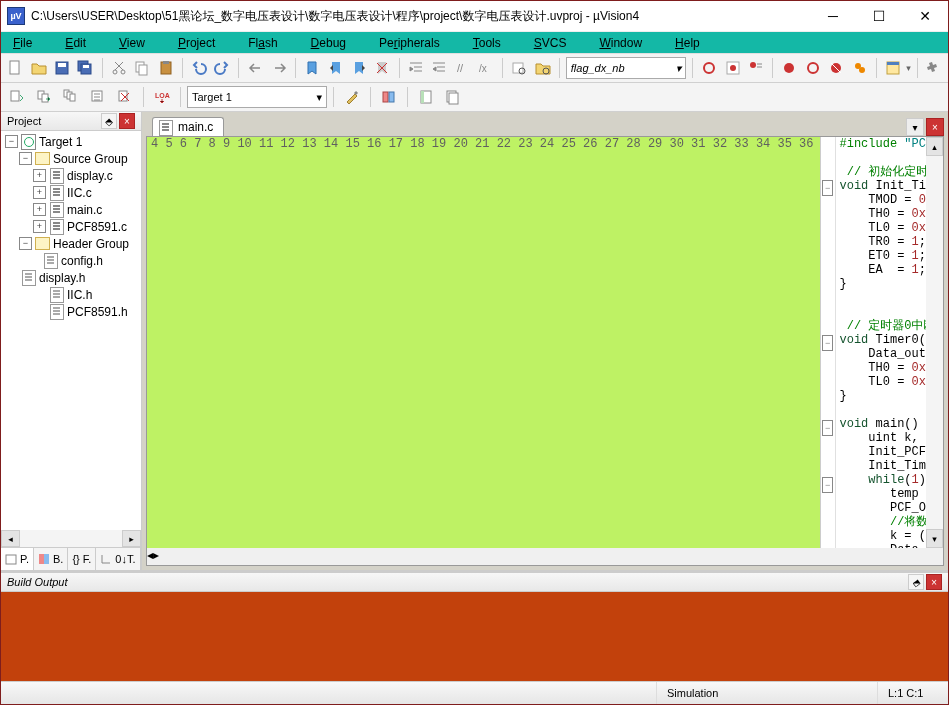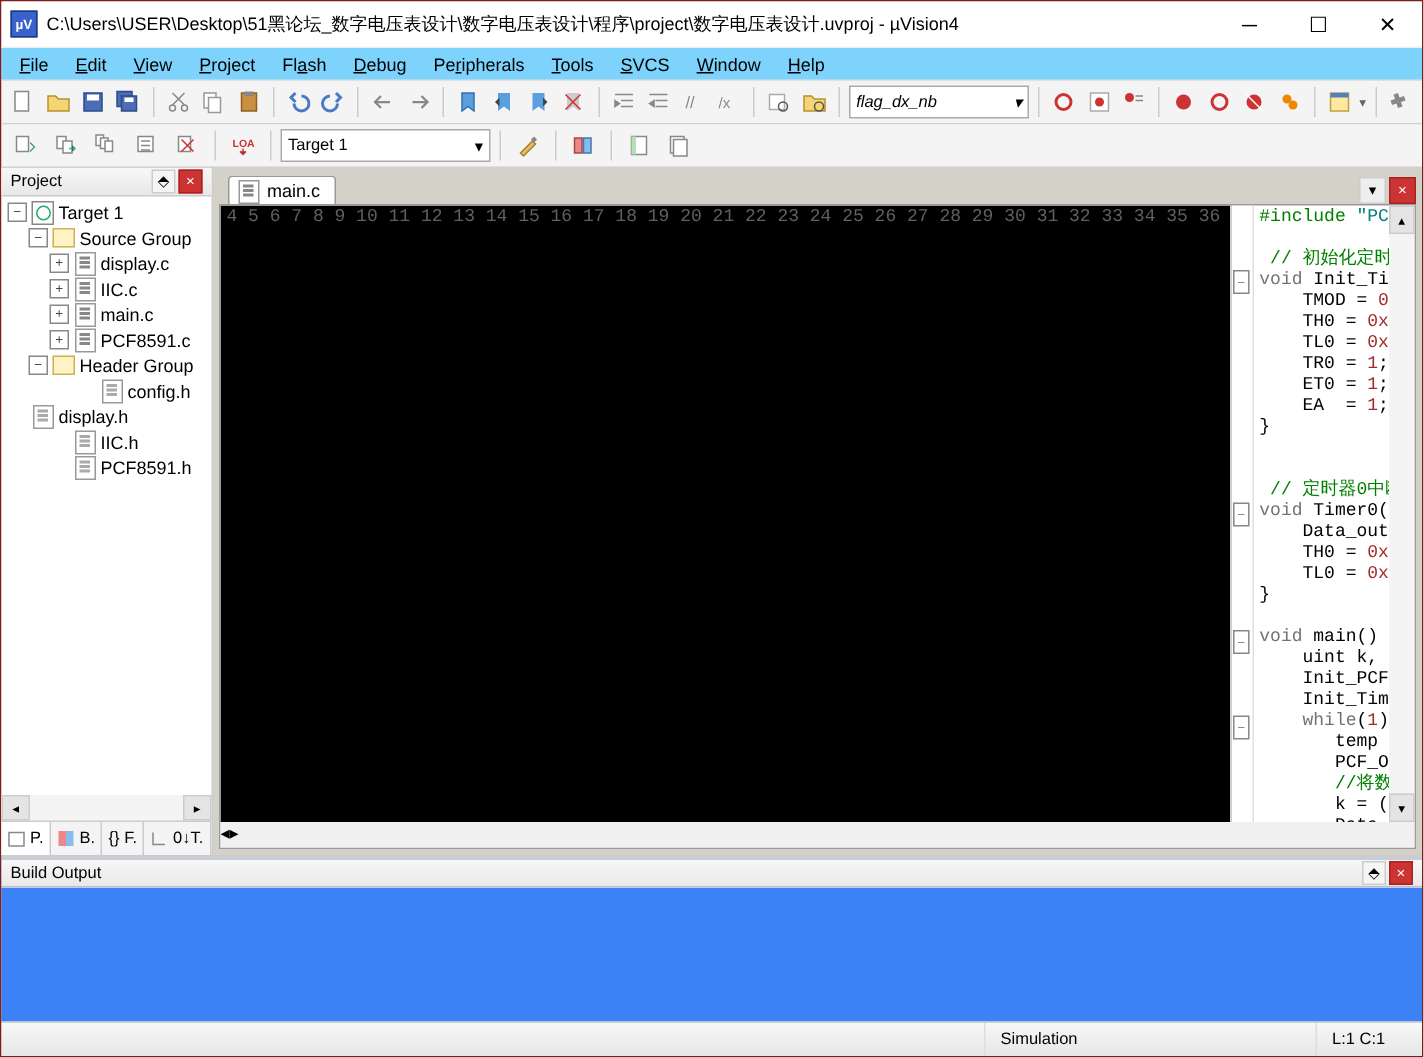--- a/index.html
+++ b/index.html
@@ -2,21 +2,21 @@
 <html><head>
 <meta charset="utf-8">
 <style>
   html, body { margin:0; padding:0; font-family:"Segoe UI", Tahoma, sans-serif; font-size:12px; background:#f0f0f0; overflow:hidden; }
   .window { width:949px; height:705px; background:#fff; position:relative; display:flex; flex-direction:column; border:1px solid #7f1d1d; box-sizing:border-box; }
   .titlebar { height:30px; background:#fff; display:flex; align-items:center; padding:0 0 0 6px; border-bottom:1px solid #eee; }
   .titlebar .app-icon { width:16px; height:16px; background:#3a61cc; border:1px solid #1c3a7a; margin-right:6px; display:flex; align-items:center; justify-content:center; color:#fff; font-size:9px; font-weight:bold; }
   .titlebar .title { flex:1; font-size:12px; color:#000; white-space:nowrap; overflow:hidden; }
   .winctl { display:flex; }
   .winctl div { width:46px; height:30px; display:flex; align-items:center; justify-content:center; font-size:14px; }
-  .menubar { height:21px; background:#7dd3fc; display:flex; align-items:center; padding:0 4px; gap:2px; border-bottom:1px solid #e0e0e0; }
+  .menubar { height:21px; background:#14b8a6; display:flex; align-items:center; padding:0 4px; gap:17px; border-bottom:1px solid #e0e0e0; }
   .menubar span { padding:2px 8px; font-size:12px; color:#000; }
   .menubar span u { text-decoration:underline; }
   .toolbar { height:28px; background:#f4f4f4; border-bottom:1px solid #d0d0d0; display:flex; align-items:center; padding:0 4px; gap:3px; }
   .tbtn { width:22px; height:22px; display:flex; align-items:center; justify-content:center; border:1px solid transparent; border-radius:2px; }
   .sep { width:1px; height:20px; background:#ccc; margin:0 3px; }
   .tb-combo { height:20px; background:#fff; border:1px solid #aaa; display:flex; align-items:center; padding:0 4px; font-size:11px; }
   .toolbar2 { height:28px; background:#f4f4f4; border-bottom:1px solid #d0d0d0; display:flex; align-items:center; padding:0 4px; gap:3px; }
   .ic { width:16px; height:16px; display:inline-block; }
   .body { flex:1; display:flex; min-height:0; }
   .project { width:140px; background:#fff; border-right:1px solid #ccc; display:flex; flex-direction:column; }
@@ -45,35 +45,35 @@
   .editor-area { flex:1; display:flex; flex-direction:column; min-width:0; background:#d4d2c8; }
   .tabstrip { height:22px; display:flex; align-items:flex-end; padding:2px 2px 0 10px; justify-content:space-between; }
   .tabs-left { display:flex; }
   .tab { background:#fff; border:1px solid #999; border-bottom:none; padding:2px 10px 2px 6px; font-size:12px; display:flex; align-items:center; gap:5px; border-radius:3px 3px 0 0; }
   .tab .ficon { width:14px; height:14px; }
   .tabctl { display:flex; gap:2px; padding-right:2px; }
   .tabctl span { width:16px; height:16px; display:flex; align-items:center; justify-content:center; font-size:10px; background:#eee; border:1px solid #ccc; }
   .tabctl .x { background:#cc3333; color:#fff; border-color:#aa2222; }
   .editor-frame { flex:1; margin:0 4px 4px 4px; border:1px solid #999; background:#fff; display:flex; flex-direction:column; min-height:0; }
   .code-wrap { flex:1; display:flex; min-height:0; overflow:hidden; }
-  .gutter { background:#000000; border-right:1px solid #ccc; font-family:"Courier New",monospace; font-size:12px; color:#606060; text-align:right; padding:0 6px 0 4px; line-height:14px; }
+  .gutter { background:#bef264; border-right:1px solid #ccc; font-family:"Courier New",monospace; font-size:12px; color:#606060; text-align:right; padding:0 6px 0 4px; line-height:14px; }
   .fold { width:14px; background:#fff; border-right:1px solid #e0e0e0; font-size:9px; line-height:14px; text-align:center; color:#888; }
   .fold div { height:14px; }
   .fbox { width:9px; height:9px; border:1px solid #888; margin:1px auto; display:flex; align-items:center; justify-content:center; font-size:9px; line-height:1; background:#fff; }
   .code { flex:1; font-family:"Courier New",monospace; font-size:12px; line-height:14px; padding:0 4px; white-space:pre; overflow:hidden; color:#000; }
-  .code .kw { color:#737373; }
+  .code .kw { color:#14532d; }
   .code .cm { color:#008000; }
   .code .st { color:#008080; }
   .code .nu { color:#a52a2a; }
   .code .pp { color:#008000; }
   .editor-sb { width:17px; background:#f0f0f0; display:flex; flex-direction:column; }
   .editor-sb .sb-btn { height:17px; background:#e4e4e4; border:1px solid #ccc; display:flex; align-items:center; justify-content:center; font-size:9px; }
   .editor-sb .sb-track { flex:1; background:#f4f4f4; }
   .editor-hscroll { height:17px; background:#f0f0f0; display:flex; }
-  .build { height:108px; background:#3b82f6; border-top:3px solid #ccc; display:flex; flex-direction:column; }
+  .build { height:108px; background:#c2410c; border-top:3px solid #ccc; display:flex; flex-direction:column;font-style:italic; }
   .build-body { flex:1; font-family:"Courier New",monospace; font-size:12px; padding:4px 6px; white-space:pre; overflow:auto; line-height:15px; }
   .statusbar { height:22px; background:linear-gradient(#f8f8f8,#e6e6e6); border-top:1px solid #ccc; display:flex; align-items:center; font-size:11px; }
   .statusbar .cell { border-left:1px solid #ddd; padding:0 10px; height:100%; display:flex; align-items:center; }
   svg { display:block; }
 </style>
 </head>
 <body>
 
 <div class="window">
 
@@ -416,21 +416,21 @@
             </span>
             <span>PCF8591.c</span>
           </div>
           <div class="tree-item" style="padding-left: 18px;">
             <span class="exp">−</span>
             <span class="ticon">
               <span class="folder"></span>
             </span>
             <span>Header Group</span>
           </div>
-          <div class="tree-item" style="padding-left: 50px;">
+          <div class="tree-item" style="padding-left: 26px;">
             <span class="noexp"></span>
             <span class="ticon">
               <span class="file-h"></span>
             </span>
             <span>config.h</span>
           </div>
           <div class="tree-item" style="">
             <span class="noexp"></span>
             <span class="ticon">
               <span class="file-h"></span>

